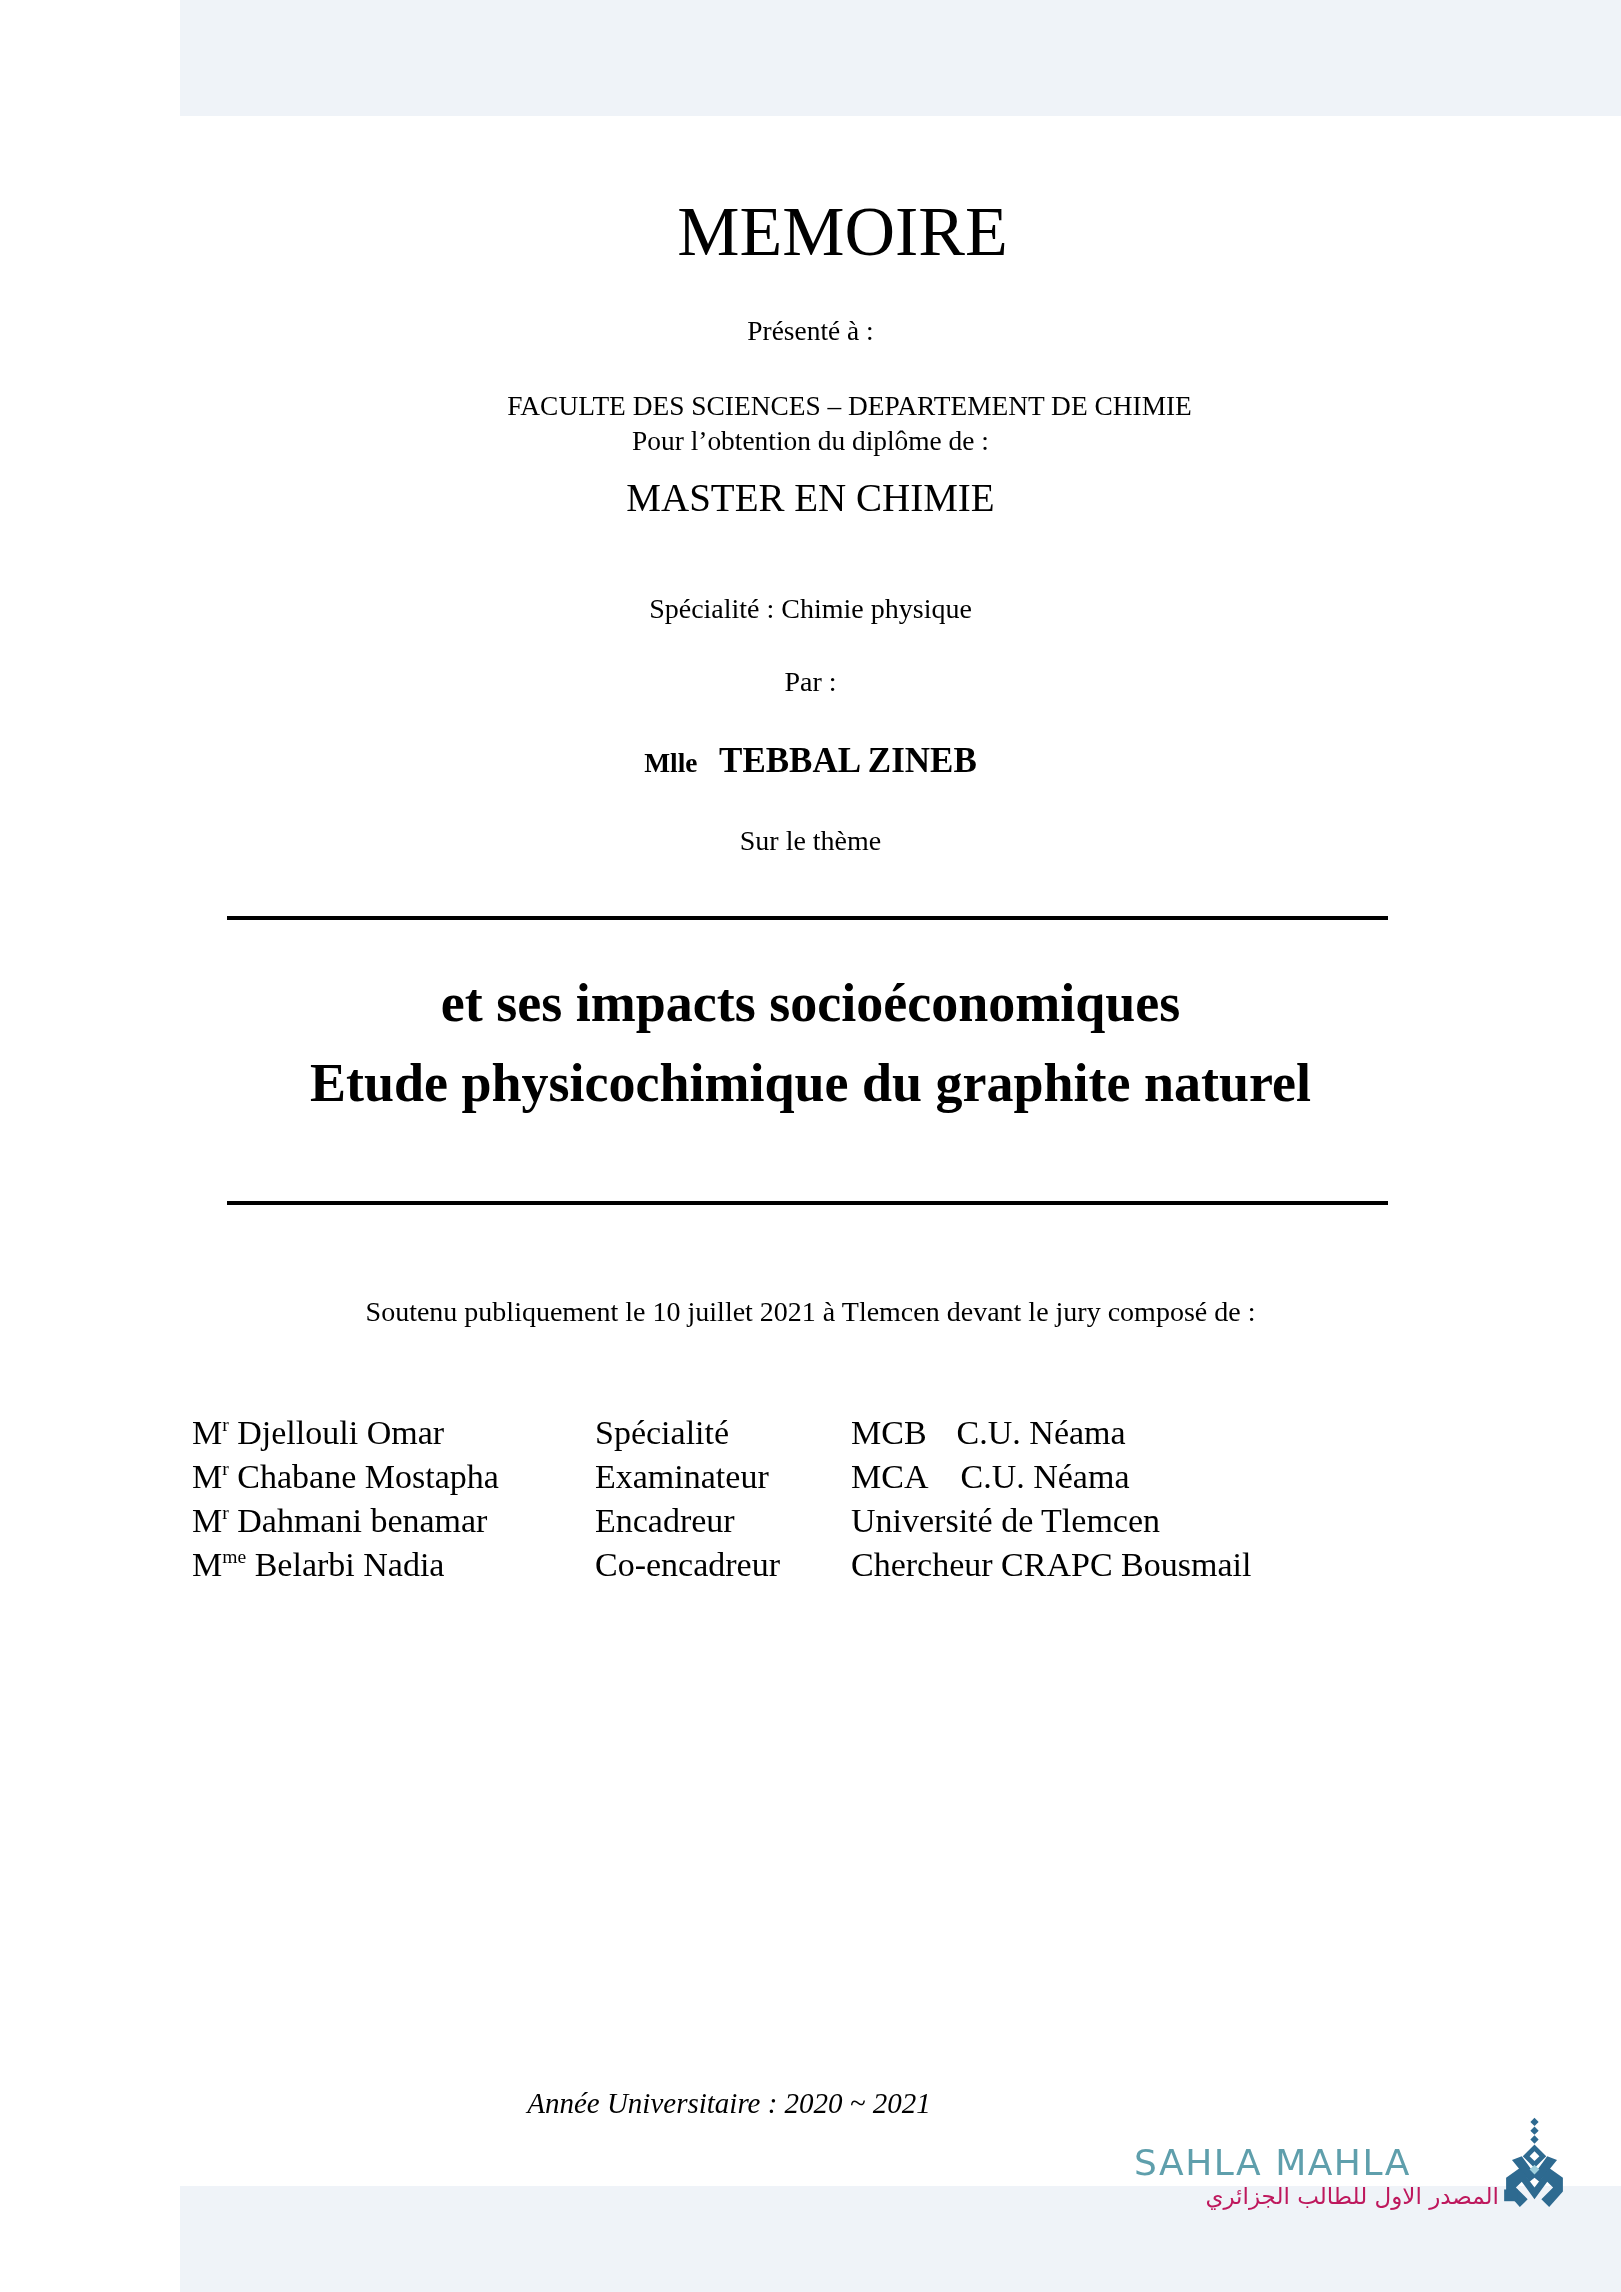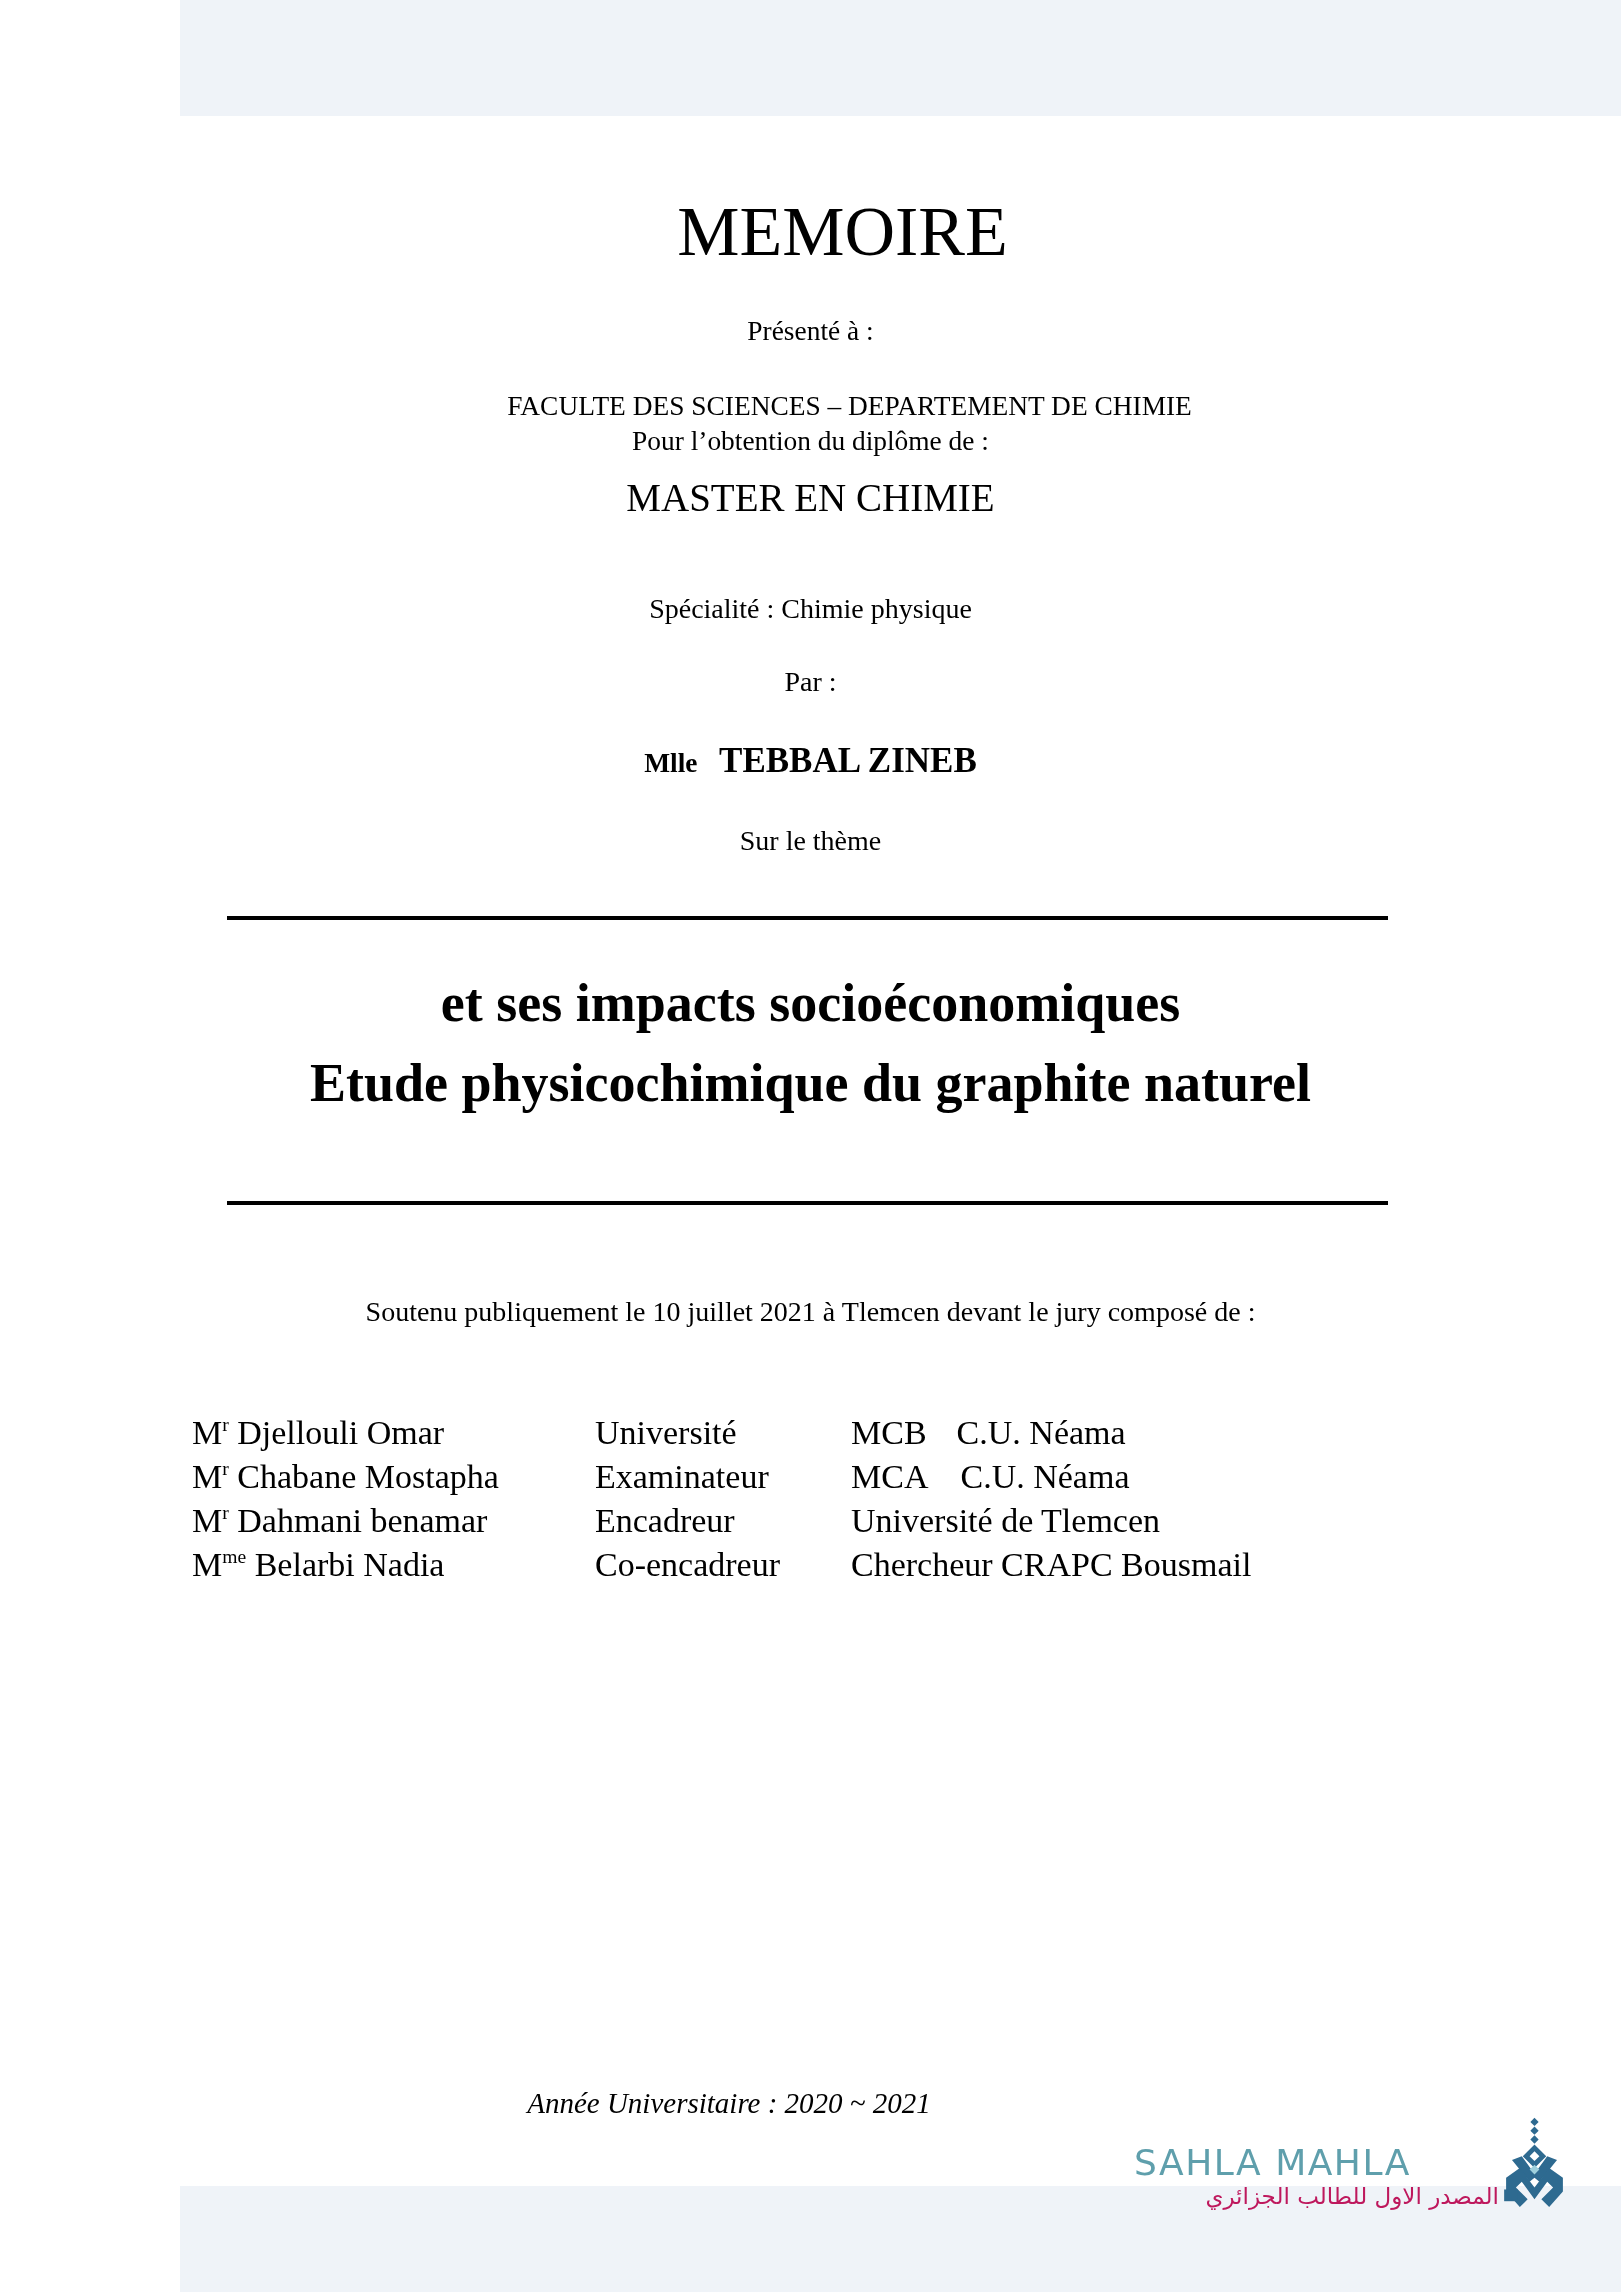--- a/index.html
+++ b/index.html
@@ -90,21 +90,21 @@
   <span>et ses impacts socioéconomiques</span>
   <span>Etude physicochimique du graphite naturel</span>
 </div>
 <div class="rule rule-bottom"></div>
 
 <div class="center-line defense">Soutenu publiquement le 10 juillet 2021 à Tlemcen devant le jury composé de :</div>
 
 <div class="jury">
   <div class="jury-row">
     <span class="col-name"><span style="position:static">M</span><sup class="title-sup">r</sup><span style="position:static;white-space:pre"> Djellouli Omar</span></span>
-    <span class="col-role">Université</span>
+    <span class="col-role">Spécialité</span>
     <span class="col-grade"><span style="position:static">MCB</span><span class="grade-gap" style="position:static;width:30px"></span><span style="position:static">C.U. Néama</span></span>
   </div>
   <div class="jury-row">
     <span class="col-name"><span style="position:static">M</span><sup class="title-sup">r</sup><span style="position:static;white-space:pre"> </span><span style="position:static">Chabane Mostapha</span></span>
     <span class="col-role">Examinateur</span>
     <span class="col-grade"><span style="position:static">MCA</span><span class="grade-gap" style="position:static;width:32px"></span><span style="position:static">C.U. Néama</span></span>
   </div>
   <div class="jury-row">
     <span class="col-name"><span style="position:static">M</span><sup class="title-sup">r</sup><span style="position:static;white-space:pre"> </span><span style="position:static">Dahmani benamar</span></span>
     <span class="col-role">Encadreur</span>

